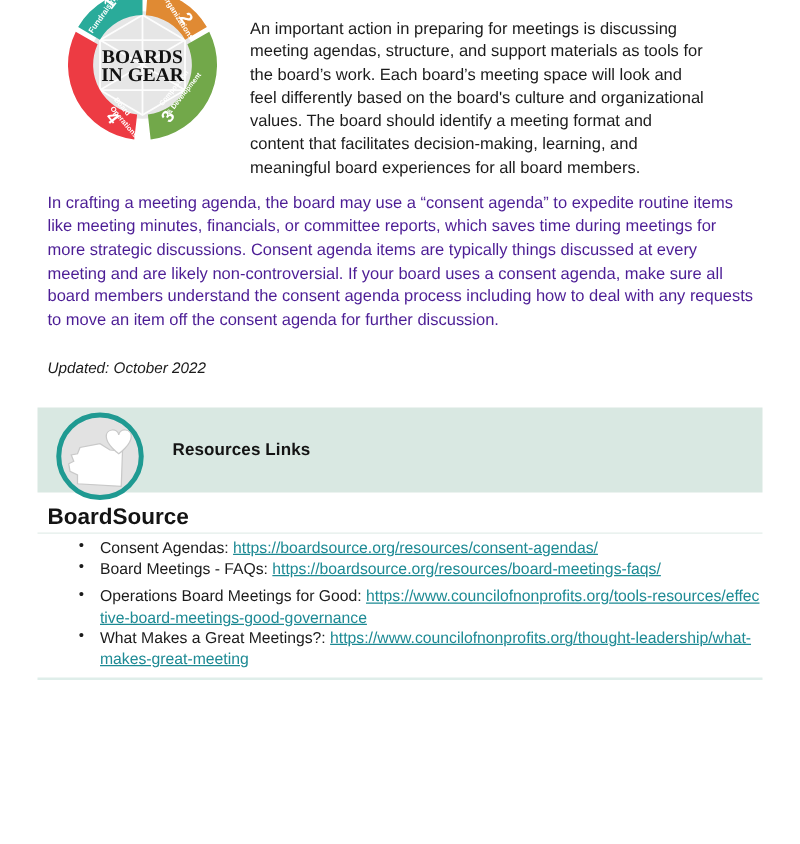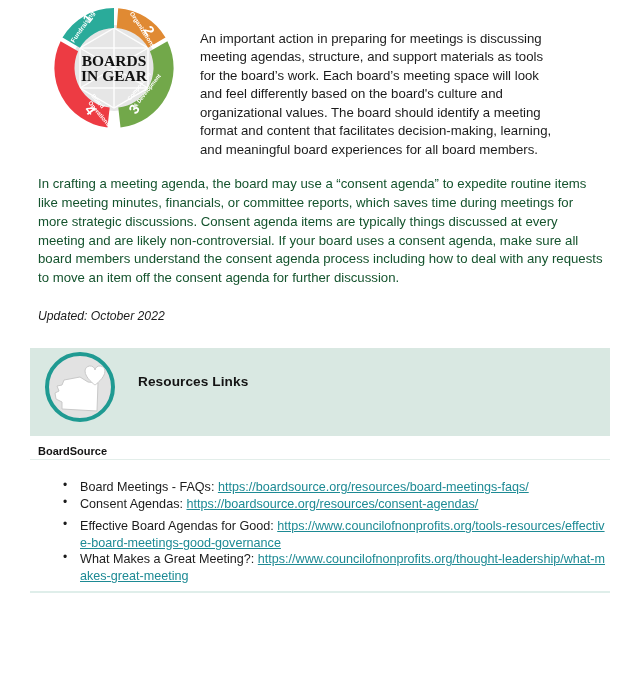--- a/index.html
+++ b/index.html
@@ -32,49 +32,49 @@
   .logo-wrap {
     position: absolute;
     left: 44px;
     top: -18px;
     width: 140px;
     height: 140px;
   }
   .logo-svg { display: block; width: 140px; height: 140px; }
 
   .intro-para {
-    margin: 16px;
+    margin: 0;
     padding: 14px 36px 0 0;
     margin-left: 162px;
     font-size: 13.2px;
     line-height: 1.40;
     color: #1b1b1b;
     text-align: left;
   }
 
   .body-para {
     margin: 10px 36px 0 38px;
     font-size: 13.2px;
     line-height: 1.42;
-    color: #14532d;
+    color: #4c1d95;
   }
 
   .meta-block {
     margin: 20px 36px 12px 38px;
     font-size: 12.2px;
     line-height: 1.32;
     color: #1b1b1b;
   }
   .meta-updated { font-style: italic; }
   .meta-copy { }
 
   
   .banner {
     margin: 24px 30px 0 30px;
-    height: 88px;
+    height: 68px;
     background: #d9e8e2;
     position: relative;
   }
   .banner-icon {
     position: absolute;
     left: 9px;
     top: 3px;
     width: 82px;
     height: 72px;
   }
@@ -87,26 +87,26 @@
     letter-spacing: 0.1px;
     color: #141414;
   }
 
   
   .links-area {
     margin: 0 30px 0 30px;
     padding-top: 9px;
   }
   .group-head {
-    font-size: 11px;
+    font-size: 18px;
     font-weight: bold;
     color: #141414;
     padding: 0 0 2px 8px;
     border-bottom: 1.5px solid #e3eeea;
-    margin-bottom: 19px;
+    margin-bottom: 3px;
   }
   ul.link-list {
     list-style: none;
     margin: 0 0 6px 0;
     padding: 0;
   }
   ul.link-list li {
     position: relative;
     padding: 0 0 0 50px;
     font-size: 12.6px;
@@ -194,28 +194,28 @@
       </g>
     </svg>
     <div class="banner-title">Resources Links</div>
   </div>
 
   <div class="links-area">
 
     <div>
       <div class="group-head">BoardSource</div>
       <ul class="link-list">
+        <li><span>Consent Agendas: </span><a class="lnk" href="#">https://boardsource.org/resources/consent-agendas/</a></li>
         <li><span>Board Meetings - FAQs: </span><a class="lnk" href="#">https://boardsource.org/resources/board-meetings-faqs/</a></li>
-        <li><span>Consent Agendas: </span><a class="lnk" href="#">https://boardsource.org/resources/consent-agendas/</a></li>
       </ul>
     </div>
 
     <div>
       <ul class="link-list">
-        <li><span>Effective Board Agendas for Good: </span><a class="lnk" href="#">https://www.councilofnonprofits.org/tools-resources/effective-board-meetings-good-governance</a></li>
-        <li><span>What Makes a Great Meeting?: </span><a class="lnk" href="#">https://www.councilofnonprofits.org/thought-leadership/what-makes-great-meeting</a></li>
+        <li><span>Operations Board Meetings for Good: </span><a class="lnk" href="#">https://www.councilofnonprofits.org/tools-resources/effective-board-meetings-good-governance</a></li>
+        <li><span>What Makes a Great Meetings?: </span><a class="lnk" href="#">https://www.councilofnonprofits.org/thought-leadership/what-makes-great-meeting</a></li>
       </ul>
     </div>
   </div>
 
   <div class="bottom-rule"></div>
 
 </div>
 
 </body></html>

